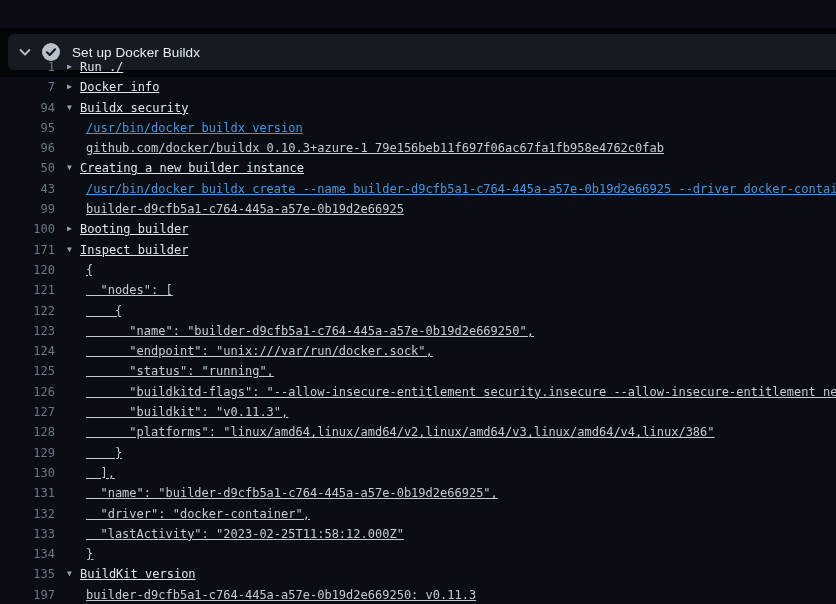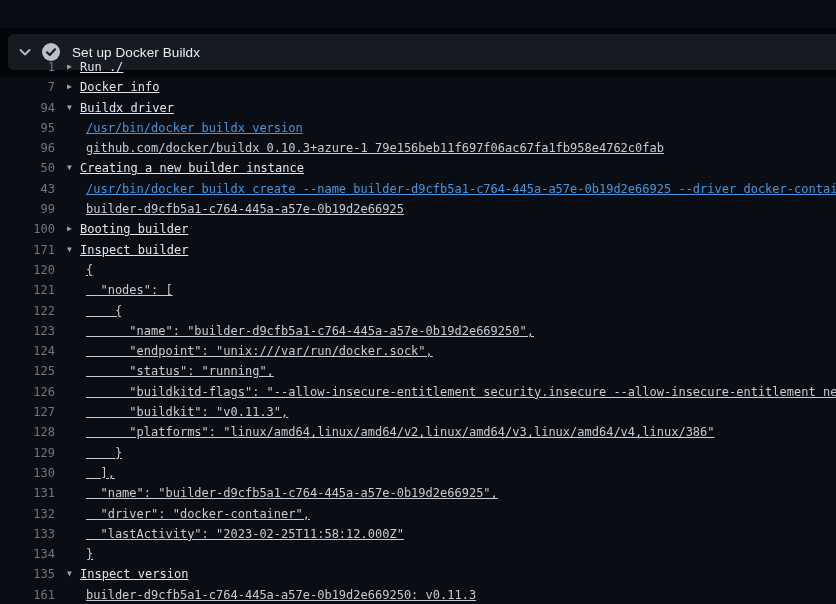--- a/index.html
+++ b/index.html
@@ -94,21 +94,21 @@
 
   <div class="line group-collapsed">
     <span class="num">7</span>
     <span class="arrow">▶</span>
     <span class="txt">Docker info</span>
   </div>
 
   <div class="line group-expanded">
     <span class="num">94</span>
     <span class="arrow">▼</span>
-    <span class="txt">Buildx driver</span>
+    <span class="txt">Buildx security</span>
   </div>
 
   <div class="line command">
     <span class="num">95</span>
     <span class="arrow"></span>
     <span class="txt">/usr/bin/docker buildx version</span>
   </div>
 
   <div class="line output">
     <span class="num">96</span>
@@ -232,21 +232,21 @@
 
   <div class="line output">
     <span class="num">134</span>
     <span class="arrow"></span>
     <span class="txt">}</span>
   </div>
 
   <div class="line group-expanded">
     <span class="num">135</span>
     <span class="arrow">▼</span>
-    <span class="txt">Inspect version</span>
-  </div>
-
-  <div class="line output">
-    <span class="num">161</span>
+    <span class="txt">BuildKit version</span>
+  </div>
+
+  <div class="line output">
+    <span class="num">197</span>
     <span class="arrow"></span>
     <span class="txt">builder-d9cfb5a1-c764-445a-a57e-0b19d2e669250: v0.11.3</span>
   </div>
 </div>
 
 </body></html>

